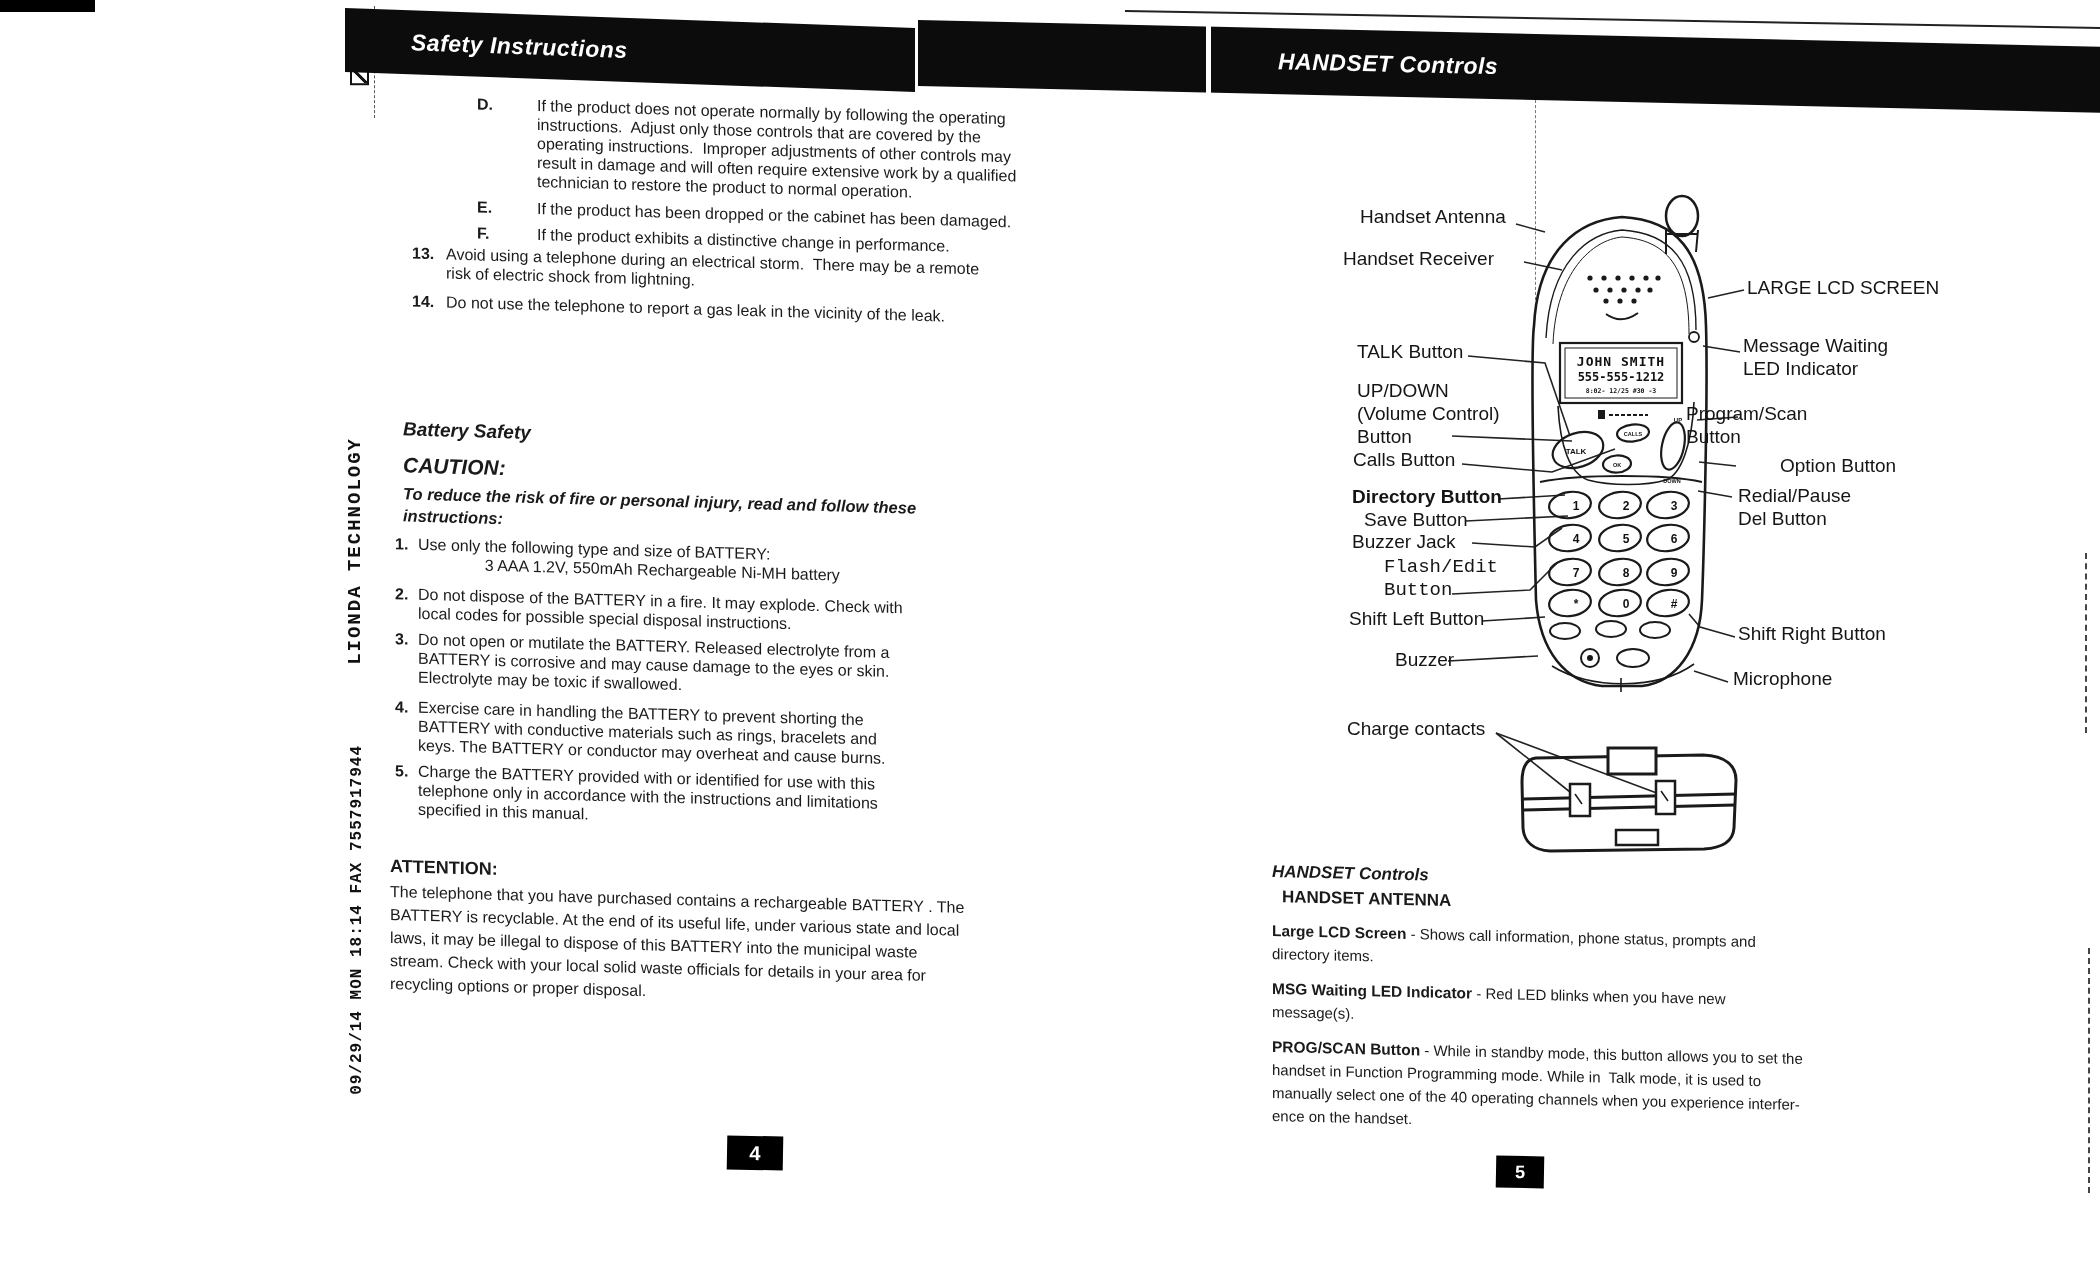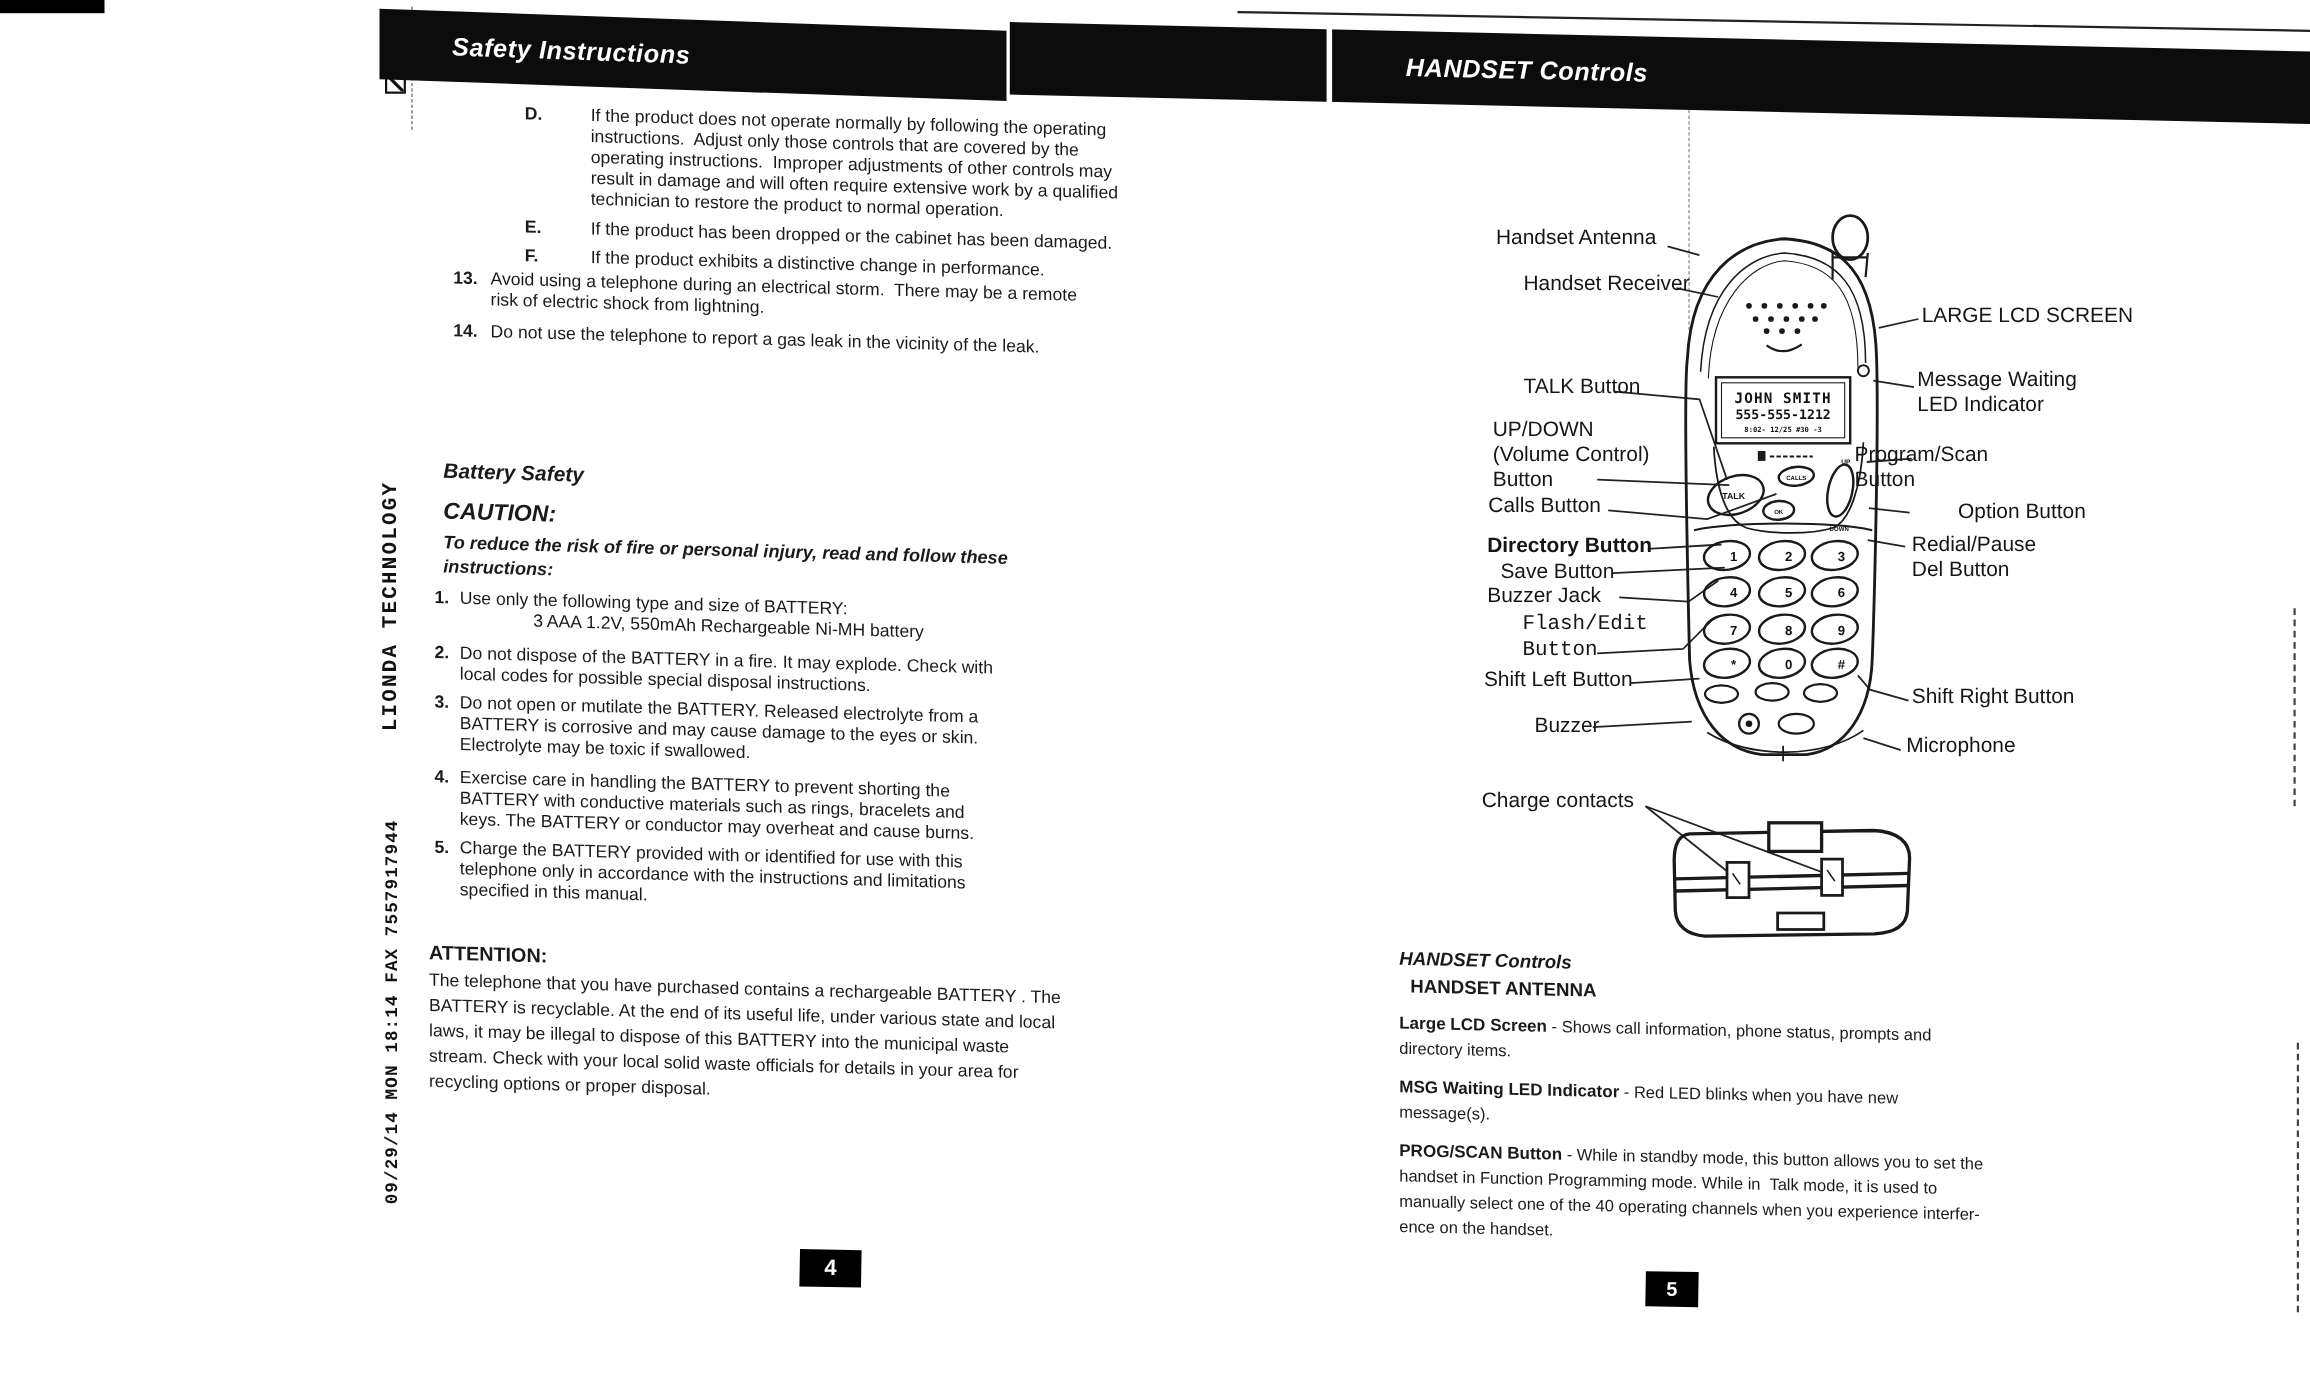--- a/index.html
+++ b/index.html
@@ -310,22 +310,22 @@
     <path stroke-width="3" d="M 15 57 L 228 52 M 15 68 L 227 63"></path>
     <rect x="62" y="42" width="20" height="32" stroke-width="2.5" fill="#fff"></rect>
     <path stroke-width="1.5" d="M 67 52 L 74 62"></path>
     <rect x="148" y="39" width="19" height="33" stroke-width="2.5" fill="#fff"></rect>
     <path stroke-width="1.5" d="M 153 49 L 160 59"></path>
     <rect x="108" y="88" width="42" height="15" stroke-width="2.5"></rect>
   </g>
 </svg>
 
 <div class="lbl" style="left:1360px;top:205px;">Handset Antenna</div>
-<div class="lbl" style="left:1385px;top:247px;">Handset Receiver</div>
-<div class="lbl" style="left:1385px;top:340px;text-align:center;">TALK Button</div>
+<div class="lbl" style="left:1343px;top:247px;">Handset Receiver</div>
+<div class="lbl" style="left:1357px;top:340px;text-align:center;">TALK Button</div>
 <div class="lbl" style="left:1357px;top:379px;">UP/DOWN
 (Volume Control)
 Button</div>
 <div class="lbl" style="left:1353px;top:448px;">Calls Button</div>
 <div class="lbl" style="left:1352px;top:485px;font-weight:bold;">Directory Button</div>
 <div class="lbl" style="left:1352px;top:508px;margin-left:12px;">Save Button</div>
 <div class="lbl" style="left:1352px;top:530px;">Buzzer Jack</div>
 <div class="lbl" style="left:1384px;top:556px;font-family:Liberation Mono, monospace;">Flash/Edit
 Button</div>
 <div class="lbl" style="left:1349px;top:607px;">Shift Left Button</div>

